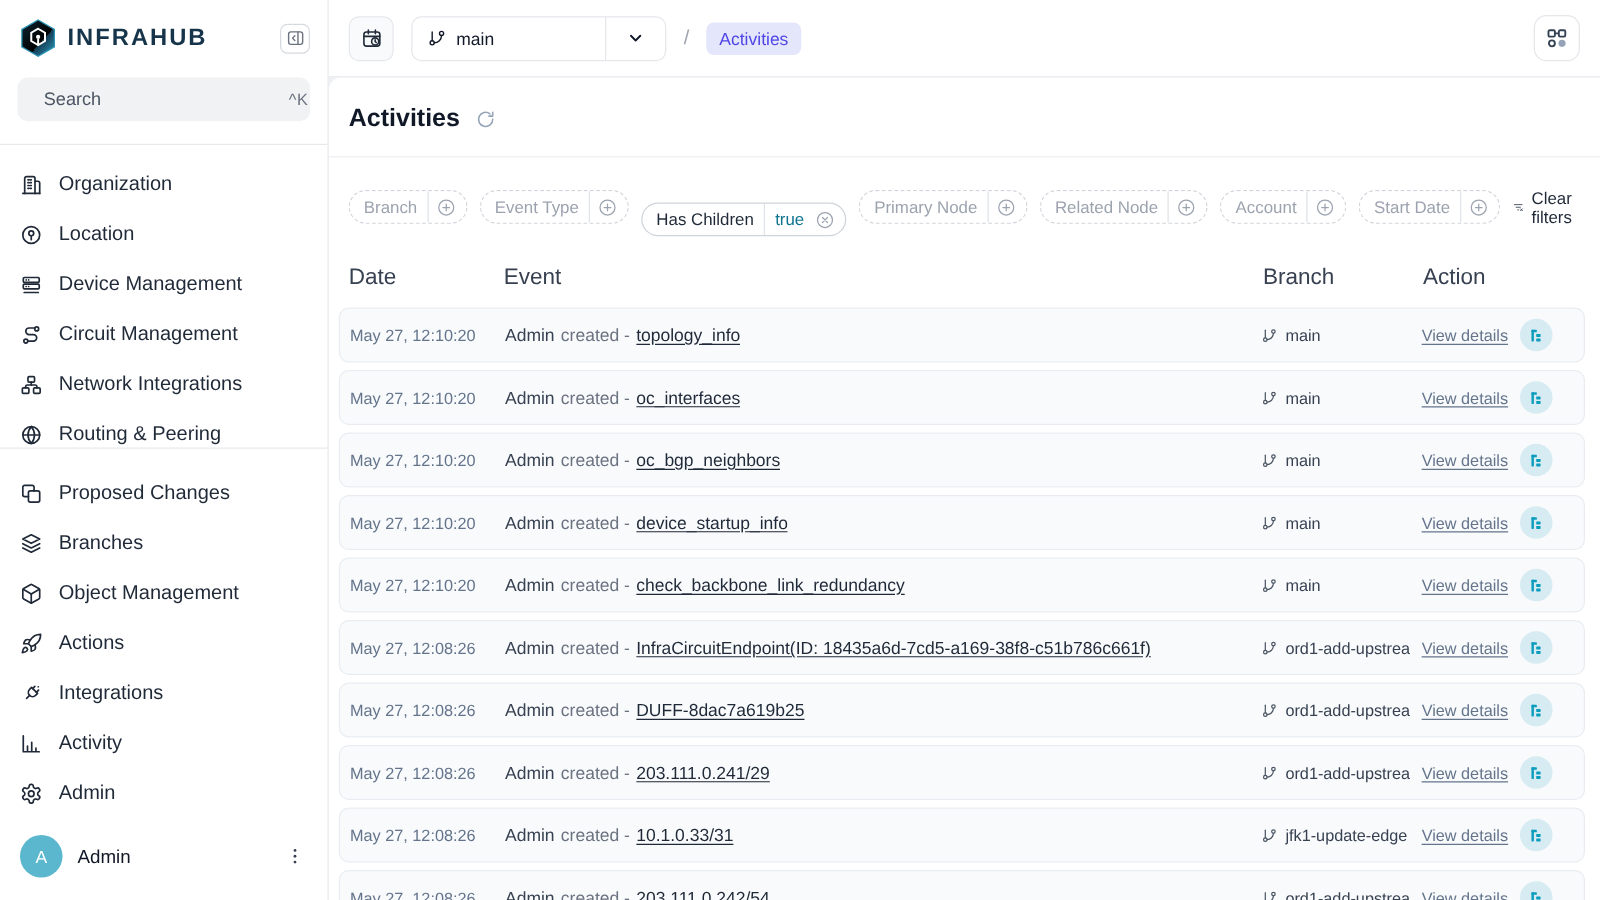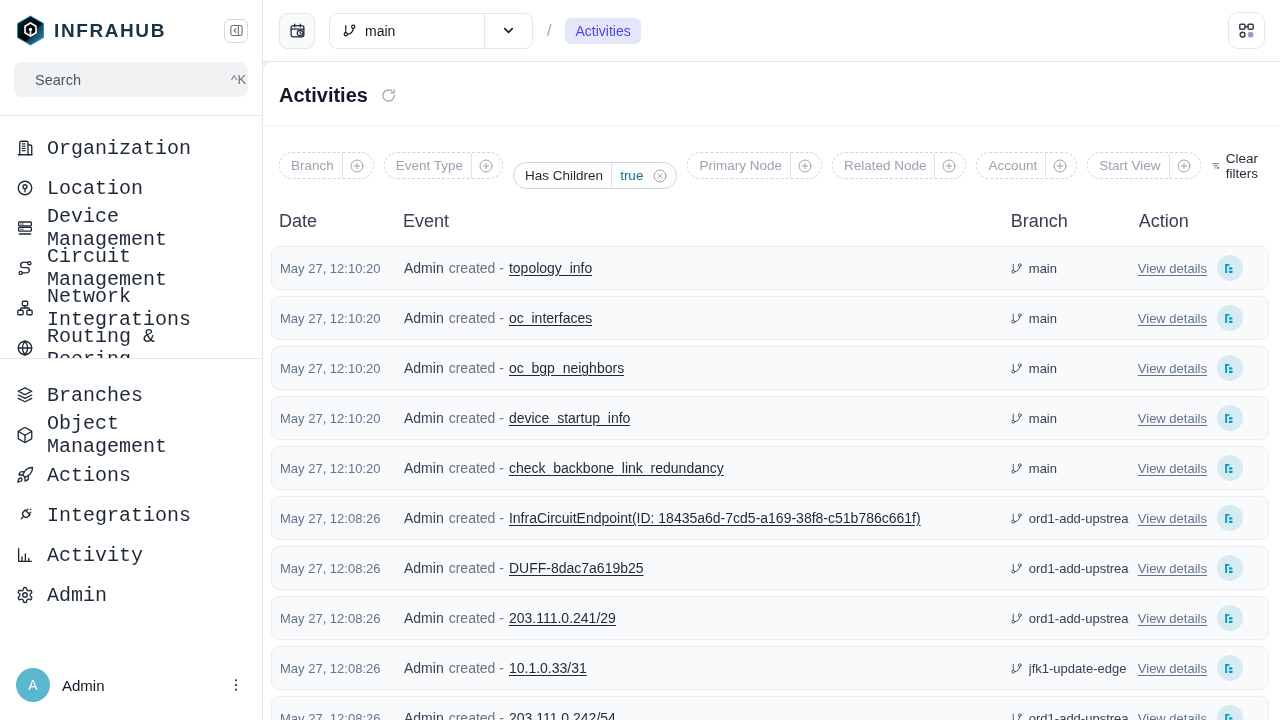--- a/index.html
+++ b/index.html
@@ -26,21 +26,21 @@
                       color:#374151; font-family:inherit; }
   .search-box input::placeholder { color:#4b5563; }
   .kbd-hint { font-size:13px; color:#6b7280; letter-spacing:.5px; }
   .side-divider { border-top:1px solid #e7e9ec; margin:0 0; }
   .nav-section { overflow:hidden; padding:12px 8px 0 8px; }
   .nav-primary { height:246px; }
   .nav-secondary { height:300px; padding-top:16px; }
   .nav-item { display:flex; align-items:center; gap:13px; height:40px; padding:0 8px; border-radius:8px;
               cursor:pointer; color:#1f2937; }
   .nav-item svg { width:18px; height:18px; color:#1f2937; flex:none; }
-  .nav-label { font-size:20px;font-family:Liberation Mono, monospace; }
+  .nav-label { font-size:16px; }
   .side-footer { margin-top:auto; display:flex; align-items:center; gap:12px; padding:14px 16px 18px 16px; }
   .avatar { width:34px; height:34px; border-radius:50%; background:#5ab7ce; color:#fff; font-size:14px;
             display:flex; align-items:center; justify-content:center; }
   .user-name { flex:1; font-size:15px; color:#111827; }
   .kebab { width:20px; height:28px; display:flex; align-items:center; justify-content:center; cursor:pointer; color:#374151; }
 
   
   .right-col { flex:1; display:flex; flex-direction:column; height:720px; }
   .topbar { height:62px; background:#fff; border-bottom:1px solid #e5e7eb; display:flex; align-items:center;
             padding:0 16px; gap:14px; }
@@ -203,20 +203,27 @@
           <path d="M12 3a13.5 13.5 0 0 0 0 18"></path>
         </svg>
         <span class="nav-label">Routing &amp; Peering</span>
       </div>
     </nav>
 
   <div class="side-divider"></div>
 
   <nav class="nav-section nav-secondary">
 
+      <div class="nav-item">
+        <svg viewBox="0 0 24 24" class="ic">
+          <rect x="9" y="9" width="12" height="12" rx="2"></rect>
+          <path d="M15 9V5a2 2 0 0 0-2-2H5a2 2 0 0 0-2 2v8a2 2 0 0 0 2 2h4"></path>
+        </svg>
+        <span class="nav-label">Proposed Changes</span>
+      </div>
 
       <div class="nav-item">
         <svg viewBox="0 0 24 24" class="ic">
           <path d="M12 2.5 21 7l-9 4.5L3 7Z"></path>
           <path d="m3 12 9 4.5L21 12"></path>
           <path d="m3 16.5 9 4.5 9-4.5"></path>
         </svg>
         <span class="nav-label">Branches</span>
       </div>
 
@@ -414,21 +421,21 @@
               <span class="chip-iconpad">
                 <svg class="ic" width="16" height="16" viewBox="0 0 24 24" style="stroke-width:1.5">
                   <circle cx="12" cy="12" r="9"></circle>
                   <path d="M12 8v8M8 12h8"></path>
                 </svg>
               </span>
 
             </span>
 
             <span class="chip add">
-              <span class="chip-label">Start View</span>
+              <span class="chip-label">Start Date</span>
               <span class="chip-sep"></span>
 
               <span class="chip-iconpad">
                 <svg class="ic" width="16" height="16" viewBox="0 0 24 24" style="stroke-width:1.5">
                   <circle cx="12" cy="12" r="9"></circle>
                   <path d="M12 8v8M8 12h8"></path>
                 </svg>
               </span>
 
             </span>

